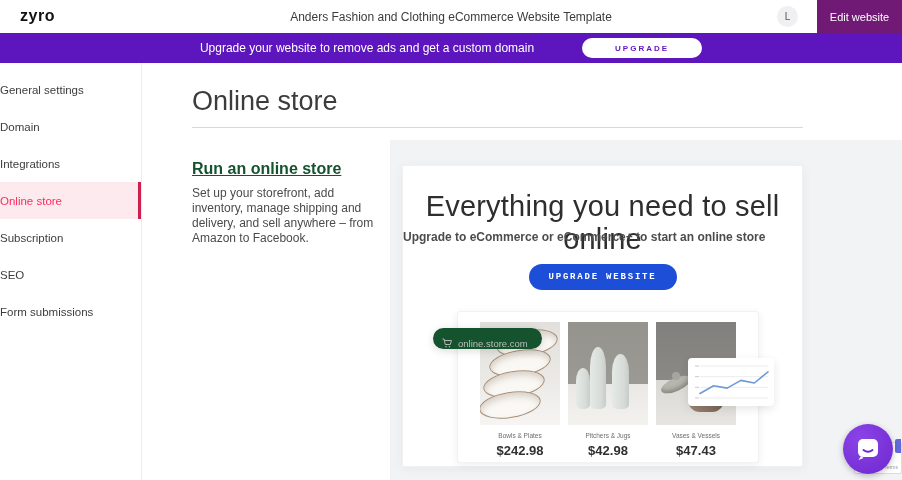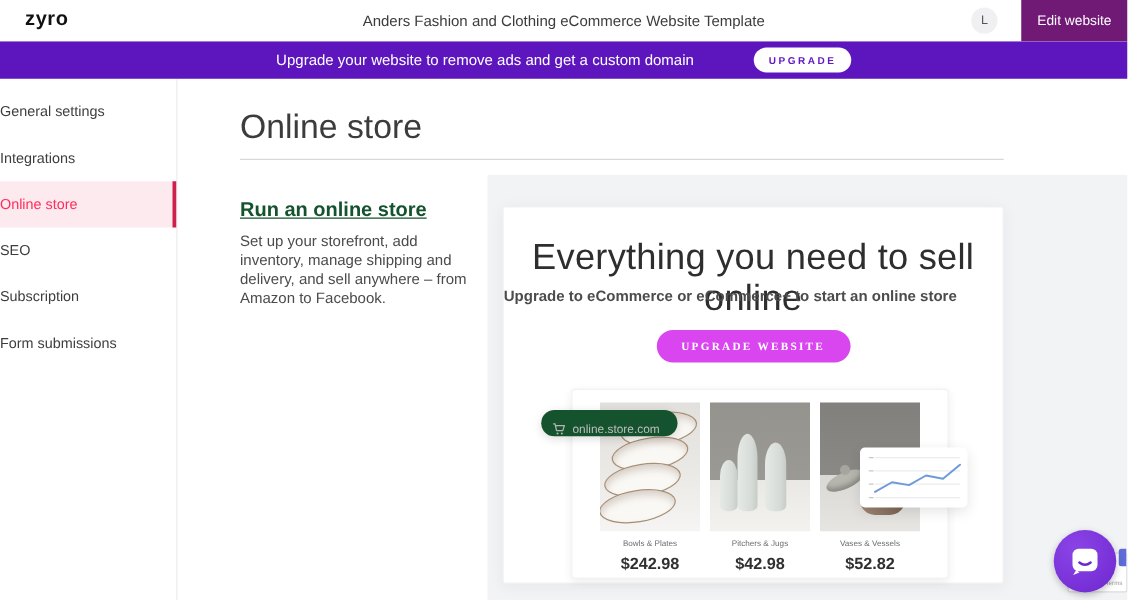--- a/index.html
+++ b/index.html
@@ -12,21 +12,21 @@
   .header-title { position:absolute; left:0; right:0; top:10px; text-align:center; font-size:12px; color:#3c3c3c; }
   .avatar { position:absolute; right:104px; top:6px; width:21px; height:21px; border-radius:50%;
             background:#f0f0f2; color:#555; font-size:10px; display:flex; align-items:center; justify-content:center; cursor:pointer; }
   .edit-btn { position:absolute; right:0; top:0; width:85px; height:33px; border:none; background:#701a75;
               color:#fff; font-size:11px; font-family:inherit; cursor:pointer; }
 
   
   .banner { position:absolute; top:33px; left:0; width:902px; height:30px; background:#5d15bd; z-index:29;
             display:flex; align-items:center; justify-content:center; gap:24px; }
   .banner-text { color:#fff; font-size:12px; }
-  .banner-btn { height:20px; padding:0 12px; border:none; border-radius:10px; background:#fff; color:#6318c4;
+  .banner-btn { height:20px; padding:0 33px; border:none; border-radius:10px; background:#fff; color:#6318c4;
                 font-size:8px; font-weight:bold; letter-spacing:2px; font-family:inherit; cursor:pointer;margin-left:24px; }
 
   
   .sidebar { position:absolute; top:63px; left:0; width:142px; height:417px; background:#fff;
              border-right:1px solid #ededed; padding-top:8px; z-index:10; }
   .side-item { height:37px; display:flex; align-items:center; font-size:11.5px;
                color:#3d3d3d; cursor:pointer; }
   .side-item.active { background:#fdeaef; color:#fe2c5c; border-right:3px solid #cf204d; }
 
   
@@ -38,22 +38,22 @@
   .section-desc h3 { font-size:16px; color:#14532d; margin-bottom:8px;text-decoration:underline; }
   .section-desc p { font-size:12px; line-height:15px; color:#4b4b4b; }
 
   
   .promo-card { position:absolute; left:260px; top:102px; width:401px; height:302px; background:#fff;
                 border:1px solid #f1f1f1; border-radius:2px; box-shadow:0 2px 12px rgba(30,30,60,.05); }
   .promo-h { position:absolute; top:24px; left:0; right:0; text-align:center; font-size:29px; font-weight:400;
              color:#2e2e2e; letter-spacing:.2px; }
   .promo-sub { position:absolute; top:64px; left:0; right:0; text-align:left; font-size:12px; font-weight:bold; color:#4c4c4c; }
   .promo-btn { position:absolute; top:98px; left:50%; transform:translateX(-50%); height:26px; padding:4px 20px;
-               border:none; border-radius:13px; background:#d946ef; color:#fff; font-size:9px; font-weight:bold;
-               letter-spacing:1.8px; font-family:Liberation Serif, serif; cursor:pointer; }
+               border:none; border-radius:13px; background:#1d4ed8; color:#fff; font-size:9px; font-weight:bold;
+               letter-spacing:1.8px; font-family:Liberation Mono, monospace; cursor:pointer; }
 
   
   .product-strip { position:absolute; left:54px; top:145px; width:302px; height:152px; background:#fff;
                    border:1px solid #f2f2f2; border-radius:3px; box-shadow:0 2px 8px rgba(0,0,0,.07);
                    display:flex; justify-content:center; gap:8px; padding-top:10px; }
   .product { width:80px; text-align:center; }
   .p-img { width:80px; height:103px; position:relative; overflow:hidden; }
   .p-name { font-size:6.5px; color:#6d6d6d; margin-top:7px; }
   .p-price { font-size:13px; font-weight:bold; color:#303030; margin-top:4px; }
 
@@ -106,24 +106,25 @@
   <button class="edit-btn">Edit website</button>
 </div>
 
 <div class="banner">
   <span class="banner-text">Upgrade your website to remove ads and get a custom domain</span>
   <button class="banner-btn">UPGRADE</button>
 </div>
 
 <div class="sidebar">
   <div class="side-item">General settings</div>
+  <div class="side-item">Domain</div>
   <div class="side-item">Integrations</div>
   <div class="side-item active">Online store</div>
+  <div class="side-item">Subscription</div>
   <div class="side-item">SEO</div>
-  <div class="side-item">Subscription</div>
   <div class="side-item">Form submissions</div>
 </div>
 
 <div class="main">
   <div class="gray-panel"></div>
   <h1 class="page-title">Online store</h1>
   <div class="divider"></div>
 
   <div class="section-desc">
     <h3>Run an online store</h3>
@@ -155,21 +156,21 @@
         <div class="p-name">Pitchers &amp; Jugs</div>
         <div class="p-price">$42.98</div>
       </div>
       <div class="product">
         <div class="p-img img3">
           <div class="pot"></div>
             <div class="lid"></div>
             <div class="lid-knob"></div>
         </div>
         <div class="p-name">Vases &amp; Vessels</div>
-        <div class="p-price">$52.82</div>
+        <div class="p-price">$47.43</div>
       </div>
     </div>
 
     <div class="url-pill">
       <svg width="12" height="12" viewBox="0 0 24 24">
         <path d="M3 4h3l2.5 11h10l2.5-8H7" fill="none" stroke="#b5b5b5" stroke-width="2" stroke-linejoin="round"></path>
         <circle cx="10" cy="19.5" r="1.6" fill="#b5b5b5"></circle>
           <circle cx="17" cy="19.5" r="1.6" fill="#b5b5b5"></circle>
       </svg>
       <span>online.store.com</span>

